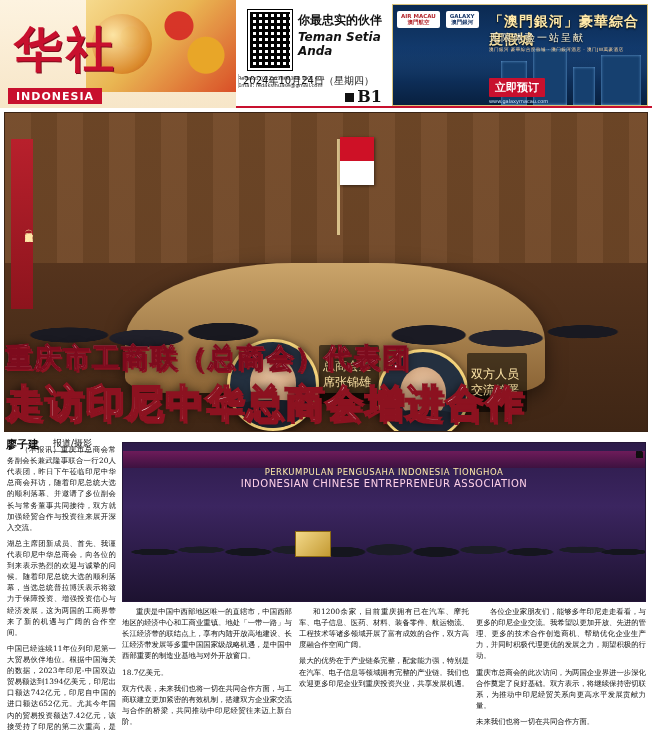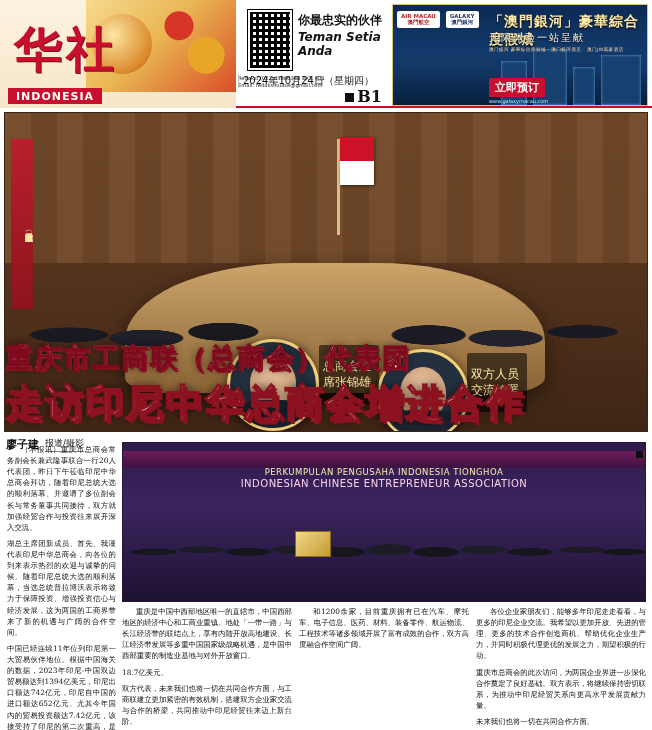--- a/index.html
+++ b/index.html
@@ -205,21 +205,21 @@
   }
 
   
   .byline{
     margin:5px 0 3px 6px;font-size:9px;color:#111;
     display:flex;align-items:center;gap:6px;
   }
   .byline .name{
     font-family:"DejaVu Serif","Liberation Serif",serif;font-size:11px;font-weight:bold;
   }
-  .byline .role{border-bottom:1px solid #888;padding-bottom:1px;}
+  .byline .role{border-bottom:1px solid #888;padding-bottom:1px;margin-left:8px;}
 
   
   .body{
     position:absolute;left:0;top:440px;width:652px;height:290px;
     display:flex;
   }
   .col-left{
     width:122px;padding:4px 6px 0 7px;box-sizing:border-box;
   }
   .col-left p{
@@ -382,20 +382,21 @@
       </div>
 
       <div class="cols3">
         <div class="c">
           <p class="first">重庆是中国中西部地区唯一的直辖市，中国西部地区的经济中心和工商业重镇。地处「一带一路」与长江经济带的联结点上，享有内陆开放高地建设、长江经济带发展等多重中国国家级战略机遇，是中国中西部重要的制造业基地与对外开放窗口。</p>
           <p>18.7亿美元。</p>
           <p>双方代表，未来我们也将一切在共同合作方面，与工商联建立更加紧密的有效机制，搭建双方企业家交流与合作的桥梁，共同推动中印尼经贸往来迈上新台阶。</p>
         </div>
         <div class="c">
           <p class="first">和1200余家，目前重庆拥有已在汽车、摩托车、电子信息、医药、材料、装备零件、航运物流、工程技术等诸多领域开展了富有成效的合作，双方高度融合作空间广阔。</p>
+          <p>最大的优势在于产业链条完整，配套能力强，特别是在汽车、电子信息等领域拥有完整的产业链。我们也欢迎更多印尼企业到重庆投资兴业，共享发展机遇。</p>
         </div>
         <div class="c">
           <p class="first">各位企业家朋友们，能够多年印尼走走看看，与更多的印尼企业交流。我希望以更加开放、先进的管理、更多的技术合作创造商机、帮助优化企业生产力，并同时积极代理更优的发展之力，期望积极的行动。</p>
           <p>重庆市总商会的此次访问，为两国企业界进一步深化合作奠定了良好基础。双方表示，将继续保持密切联系，为推动中印尼经贸关系向更高水平发展贡献力量。</p>
           <p>未来我们也将一切在共同合作方面。</p>
         </div>
       </div>
 
     </div>
   </div>

